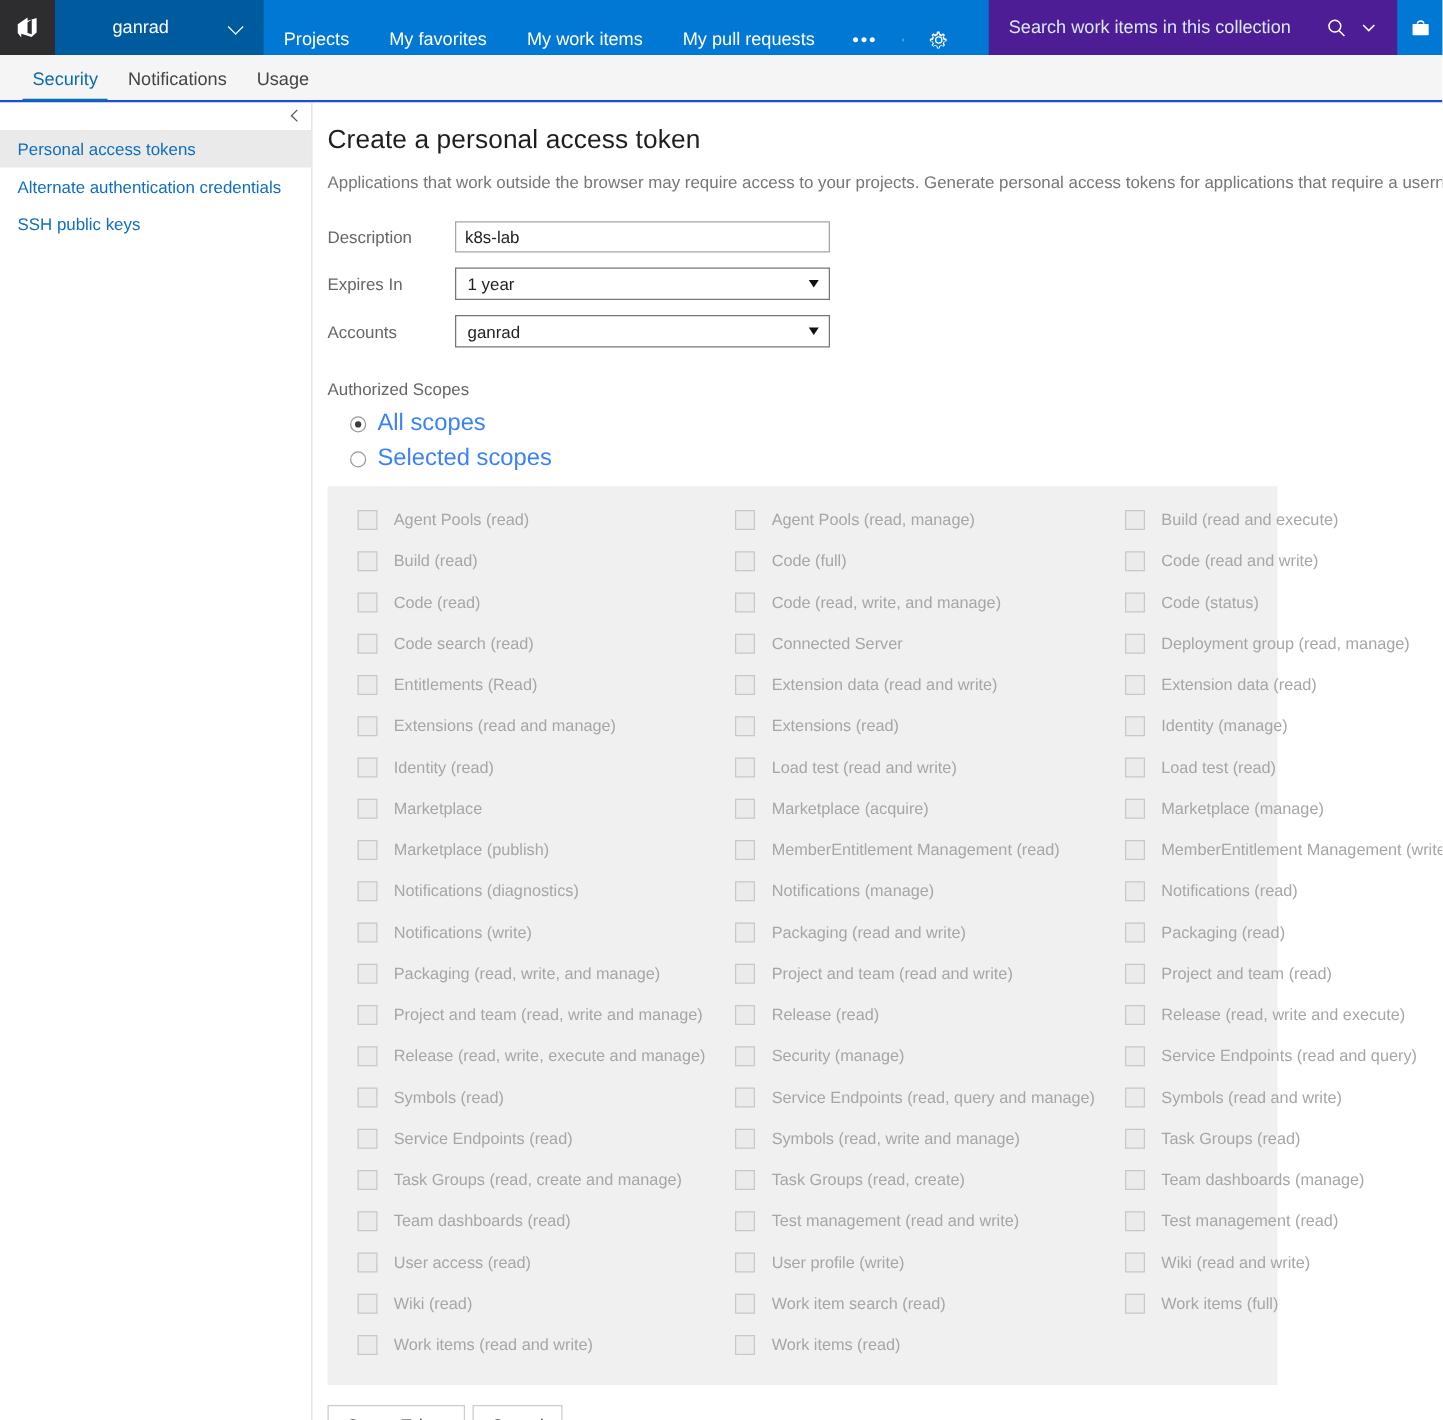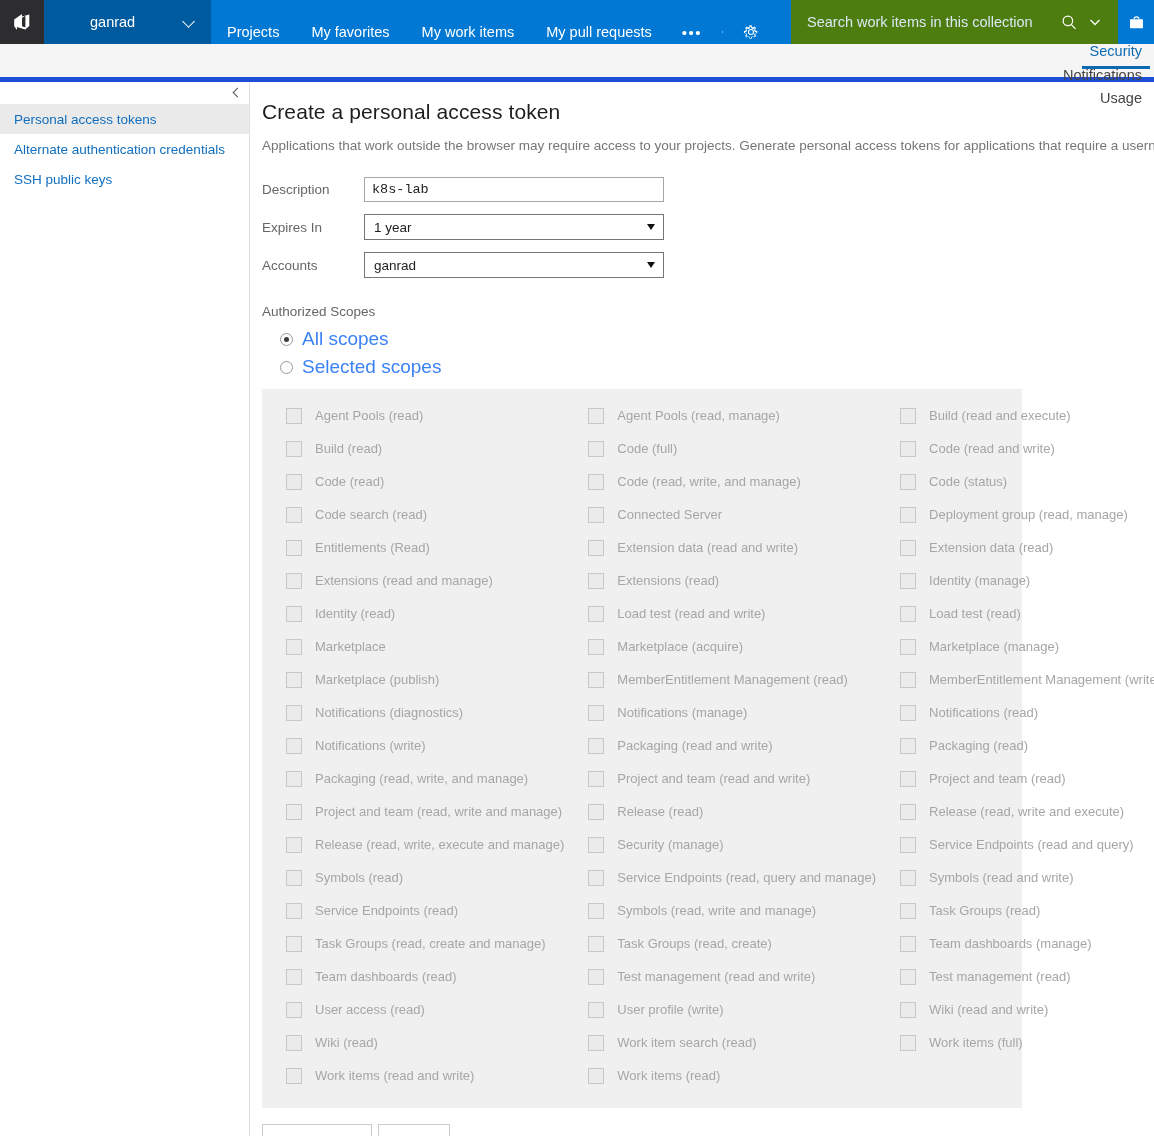--- a/index.html
+++ b/index.html
@@ -95,21 +95,21 @@
     align-items: center;
     justify-content: center;
     width: 44px;
     cursor: pointer;
     flex: 0 0 44px;
   }
 
   .search-cell {
     display: flex;
     align-items: center;
-    background: #4d7c0f;
+    background: #4c1d95;
     flex: 0 0 327px;
     padding: 0 10px 0 16px;
   }
   .search-placeholder {
     flex: 1 1 auto;
     color: #dbe9f5;
     font-size: 14.5px;
     white-space: nowrap;
     cursor: text;
   }
@@ -127,24 +127,24 @@
     display: flex;
     align-items: center;
     justify-content: center;
     cursor: pointer;
   }
 
   
   .tabstrip {
     height: 38px;
     background: #f5f5f5;
-    border-bottom: 5px solid #1d4ed8;
+    border-bottom: 2px solid #1d4ed8;
     display: flex;
     align-items: flex-end;
-    flex-direction: column;
+    padding-left: 14px;
   }
   .tab {
     padding: 0 12px 9px 12px;
     font-size: 14.5px;
     color: #444444;
     cursor: pointer;
     position: relative;
     line-height: 1;
   }
   .tab.active { color: #0b6ab0; }
@@ -232,21 +232,21 @@
     width: 102px;
     flex: 0 0 102px;
     font-size: 13.5px;
     color: #666666;
   }
   .text-input {
     width: 300px;
     height: 25px;
     border: 1px solid #a6a6a6;
     background: #ffffff;
-    font-family: Liberation Mono, monospace;
+    font-family: Liberation Sans, sans-serif;
     font-size: 13.5px;
     color: #222222;
     padding: 0 7px;
     outline: none;
   }
   .select-box {
     width: 300px;
     height: 26px;
     border: 1px solid #767676;
     background: #ffffff;

